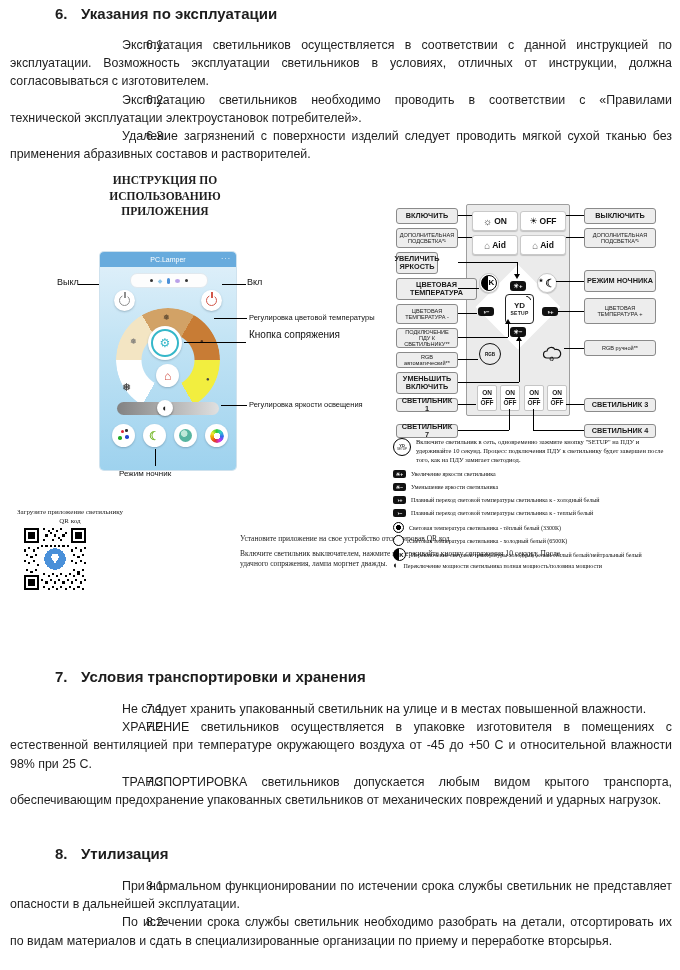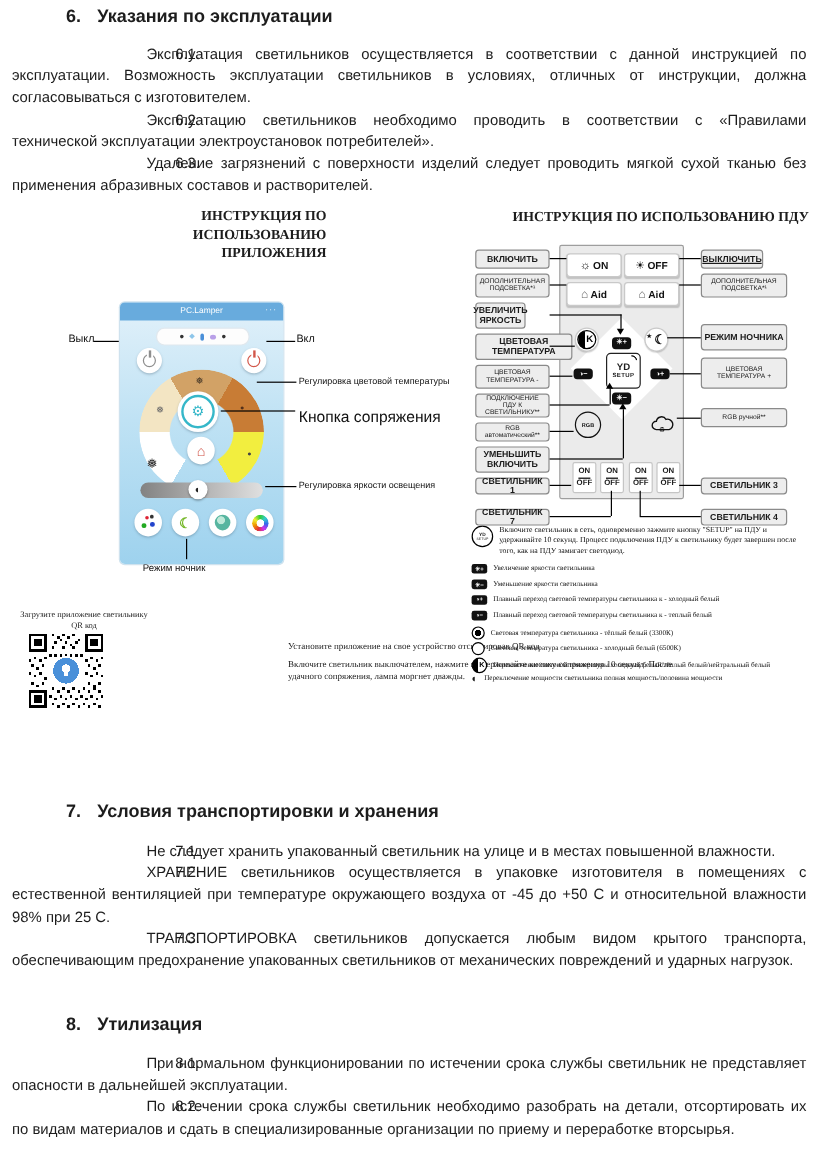--- a/index.html
+++ b/index.html
@@ -7,21 +7,21 @@
         font-family:"Liberation Sans",sans-serif;color:#1d1d1d;}
   .abs{position:absolute;}
   
   .h-sec{font-weight:bold;font-size:15px;white-space:nowrap;}
   .h-sec .hn{display:inline-block;width:26px;}
   .paras{width:662px;}
   .paras p{margin:0;text-align:justify;text-indent:68px;font-size:12.4px;line-height:1.47;}
   .pnum{display:inline-block;width:44px;}
   
   .diag-title{font-family:"Liberation Serif",serif;font-weight:bold;font-size:11.5px;
-              text-align:right;line-height:1.35;}
+              text-align:center;line-height:1.35;}
   
   #phone{left:100px;top:252px;width:136px;height:218px;border-radius:4px;
          background:linear-gradient(180deg,#e2f1fa 0%,#bfe2f4 45%,#9ed2ee 100%);
          box-shadow:0 0 0 1px #cfe2ee;}
   #phone-header{position:absolute;left:0;top:0;width:100%;height:15px;background:#68abdd;
                 border-radius:4px 4px 0 0;color:#fff;font-size:7px;line-height:15px;text-align:center;}
   #phone-menu{position:absolute;right:5px;top:0;color:#eaf4fb;font-size:7px;line-height:13px;letter-spacing:1px;}
   .pill{position:absolute;left:30px;top:21px;width:76px;height:13px;background:#fdfdfd;border:1px solid #e0e8ee;
         border-radius:7px;display:flex;align-items:center;justify-content:center;gap:5px;}
   .pdot{width:3px;height:3px;border-radius:50%;background:#333;}
@@ -128,21 +128,20 @@
   <div class="abs paras" style="left:10px;top:36px;">
     <p><span class="pnum">6.1.</span><span>Эксплуатация светильников осуществляется в соответствии с данной инструкцией по эксплуатации. Возможность эксплуатации светильников в условиях, отличных от инструкции,  должна согласовываться с изготовителем.</span></p>
     <p><span class="pnum">6.2.</span><span>Эксплуатацию светильников необходимо проводить в соответствии с «Правилами технической эксплуатации электроустановок потребителей».</span></p>
     <p><span class="pnum">6.3.</span><span>Удаление загрязнений с поверхности изделий следует проводить мягкой сухой тканью без применения абразивных составов и растворителей.</span></p>
   </div>
 
   <div class="abs diag-title" style="left:58px;top:173px;width:214px;">
     <div>ИНСТРУКЦИЯ ПО ИСПОЛЬЗОВАНИЮ</div>
     <div>ПРИЛОЖЕНИЯ</div>
   </div>
-  <div class="abs diag-title" style="left:398px;top:174px;width:276px;">ИНСТРУКЦИЯ ПО ИСПОЛЬЗОВАНИЮ ПДУ</div>
 
   <div id="phone" class="abs">
     <div id="phone-header">PC.Lamper</div>
     <div id="phone-menu" class="abs">···</div>
     <div class="pill">
       <span class="pdot"></span>
       <span class="pdia">◆</span>
       <span class="pmic"></span>
       <span class="pblob"></span>
       <span class="pdot"></span>
@@ -191,21 +190,21 @@
       </div>
   </div>
 
   <div class="abs callout big" style="left:57px;top:277px;">Выкл</div>
   <div class="line" style="left:78px;top:284px;width:21px;height:1px;"></div>
   <div class="abs callout big" style="left:247px;top:277px;">Вкл</div>
   <div class="line" style="left:222px;top:284px;width:24px;height:1px;"></div>
   <div class="line" style="left:214px;top:318px;width:33px;height:1px;"></div>
   <div class="abs callout" style="left:249px;top:313px;font-size:7.5px;">Регулировка цветовой температуры</div>
   <div class="line" style="left:184px;top:342px;width:62px;height:1px;"></div>
-  <div class="abs callout" style="left:249px;top:340px;font-size:13px;">Кнопка сопряжения</div>
+  <div class="abs callout" style="left:249px;top:329px;font-size:10px;">Кнопка сопряжения</div>
   <div class="line" style="left:221px;top:405px;width:26px;height:1px;"></div>
   <div class="abs callout" style="left:249px;top:400px;font-size:7.5px;">Регулировка яркости освещения</div>
   <div class="line" style="left:155px;top:449px;width:1px;height:17px;"></div>
   <div class="abs callout" style="left:119px;top:469px;">Режим ночник</div>
 
   <div class="abs qr-cap" style="left:14px;top:508px;width:112px;">Загрузите приложение светильнику QR код</div>
   <div class="abs" style="left:24px;top:528px;">
     <svg width="62" height="62" viewBox="0 0 29 29" shape-rendering="crispEdges">
       <rect x="0" y="0" width="29" height="29" fill="#fff"></rect>
       <rect x="0" y="0" width="7" height="7" fill="#000"></rect>
@@ -306,21 +305,21 @@
   <div class="lbl lbl-sm" style="left:396px;top:228px;width:62px;height:20px;">ДОПОЛНИТЕЛЬНАЯ ПОДСВЕТКА*¹</div>
   <div class="lbl lbl-lg" style="left:396px;top:252px;width:42px;height:22px;">УВЕЛИЧИТЬ ЯРКОСТЬ</div>
   <div class="lbl lbl-lg" style="left:396px;top:278px;width:81px;height:22px;">ЦВЕТОВАЯ ТЕМПЕРАТУРА</div>
   <div class="lbl lbl-sm" style="left:396px;top:304px;width:62px;height:20px;">ЦВЕТОВАЯ ТЕМПЕРАТУРА -</div>
   <div class="lbl lbl-sm" style="left:396px;top:328px;width:62px;height:20px;">ПОДКЛЮЧЕНИЕ ПДУ К СВЕТИЛЬНИКУ**</div>
   <div class="lbl lbl-sm" style="left:396px;top:352px;width:62px;height:16px;">RGB автоматический**</div>
   <div class="lbl lbl-lg" style="left:396px;top:372px;width:62px;height:22px;">УМЕНЬШИТЬ ВКЛЮЧИТЬ</div>
   <div class="lbl lbl-lg" style="left:396px;top:398px;width:62px;height:14px;">СВЕТИЛЬНИК 1</div>
   <div class="lbl lbl-lg" style="left:396px;top:424px;width:62px;height:14px;">СВЕТИЛЬНИК 7</div>
 
-  <div class="lbl lbl-lg" style="left:584px;top:208px;width:52px;height:16px;text-decoration:underline;">ВЫКЛЮЧИТЬ</div>
+  <div class="lbl lbl-lg" style="left:584px;top:208px;width:72px;height:16px;">ВЫКЛЮЧИТЬ</div>
   <div class="lbl lbl-sm" style="left:584px;top:228px;width:72px;height:20px;">ДОПОЛНИТЕЛЬНАЯ ПОДСВЕТКА*¹</div>
   <div class="lbl lbl-lg" style="left:584px;top:270px;width:72px;height:22px;">РЕЖИМ НОЧНИКА</div>
   <div class="lbl lbl-sm" style="left:584px;top:298px;width:72px;height:26px;">ЦВЕТОВАЯ ТЕМПЕРАТУРА +</div>
   <div class="lbl lbl-sm" style="left:584px;top:340px;width:72px;height:16px;">RGB ручной**</div>
   <div class="lbl lbl-lg" style="left:584px;top:398px;width:72px;height:14px;">СВЕТИЛЬНИК 3</div>
   <div class="lbl lbl-lg" style="left:584px;top:424px;width:72px;height:14px;">СВЕТИЛЬНИК 4</div>
 
   <div class="line lline" style="left:458px;top:215px;width:14px;"></div>
   <div class="line lline" style="left:458px;top:237px;width:14px;"></div>
   <div class="line lline" style="left:458px;top:262px;width:60px;"></div>

